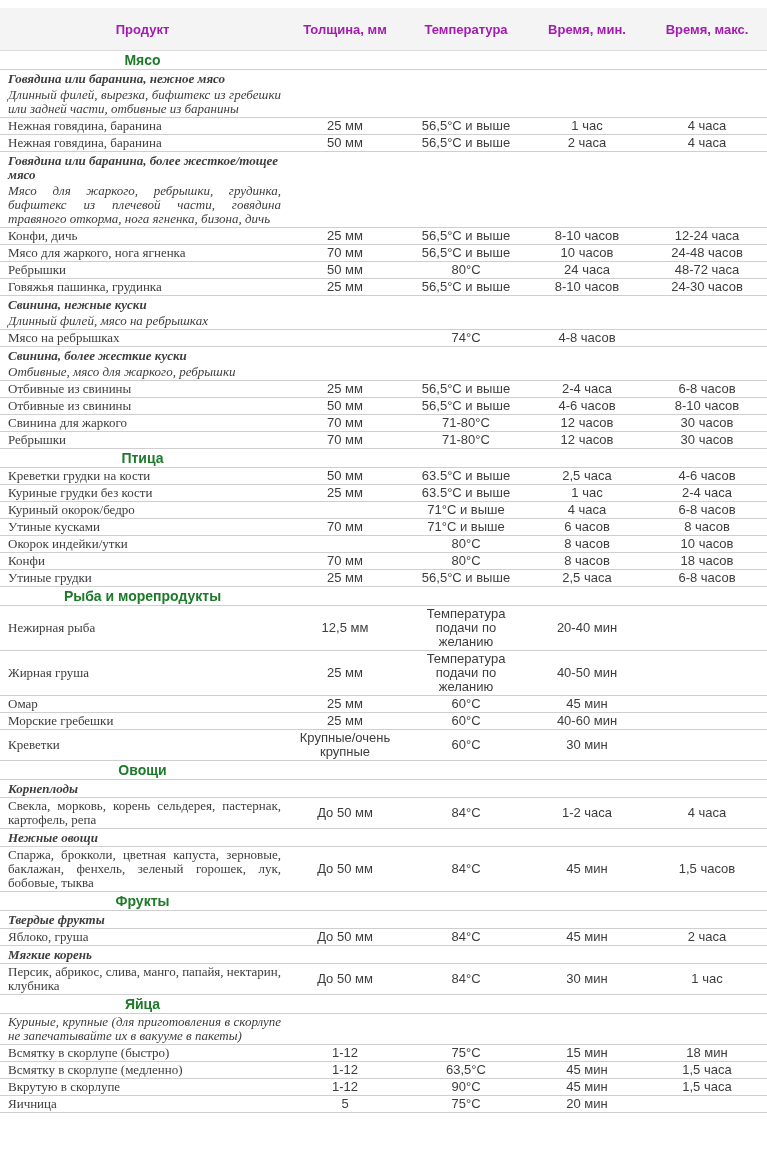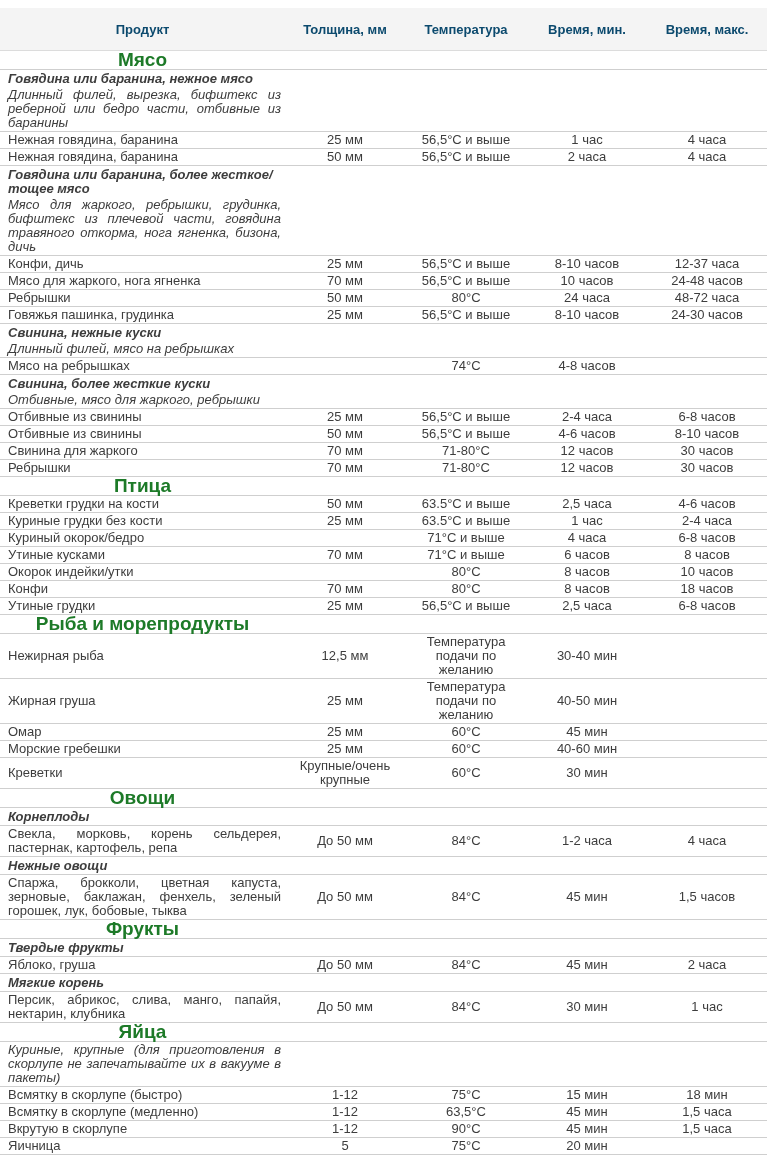--- a/index.html
+++ b/index.html
@@ -20,45 +20,46 @@
   table{
     width:767px;
     border-collapse:collapse;
     table-layout:fixed;
   }
   thead th{
     background:var(--header-bg);
     border-bottom:1px solid var(--header-border);
     font-size:13px;
     font-weight:bold;
-    color:#0c4a6e;
+    color:#a21caf;
     height:42px;
     text-align:center;
     vertical-align:middle;
     padding:0 18px;
   }
   td{
     font-size:13px;
     line-height:14px;
     padding:1px 2px;
     vertical-align:middle;
     border-bottom:1px solid var(--border);
     word-wrap:break-word;
   }
   tr.noline td{border-bottom:none;}
   td.label{
     text-align:justify;
     padding-left:8px;
     padding-right:4px;
+    font-family:Liberation Serif, serif;
   }
   td.c{text-align:center;}
   td.sec{
     color:var(--green);
     font-weight:bold;
-    font-size:19px;
+    font-size:14px;
     text-align:center;
     padding:2px;
   }
   tr.subsection td.label{
     font-weight:bold;
     font-style:italic;
     text-align:left;
     padding-top:2px;
   }
   tr.desc td.label{
@@ -95,21 +96,21 @@
           <td></td>
         </tr>
         <tr class="subsection noline">
           <td class="label">Говядина или баранина, нежное мясо</td>
           <td></td>
           <td></td>
           <td></td>
           <td></td>
         </tr>
         <tr class="desc">
-          <td class="label">Длинный филей, вырезка, бифштекс из реберной или бедро части, отбивные из баранины</td>
+          <td class="label">Длинный филей, вырезка, бифштекс из гребешки или задней части, отбивные из баранины</td>
           <td></td>
           <td></td>
           <td></td>
           <td></td>
         </tr>
         <tr class="data">
           <td class="label">Нежная говядина, баранина</td>
           <td class="c">25 мм</td>
           <td class="c">56,5°C и выше</td>
           <td class="c">1 час</td>
@@ -134,21 +135,21 @@
           <td></td>
           <td></td>
           <td></td>
           <td></td>
         </tr>
         <tr class="data">
           <td class="label">Конфи, дичь</td>
           <td class="c">25 мм</td>
           <td class="c">56,5°C и выше</td>
           <td class="c">8-10 часов</td>
-          <td class="c">12-37 часа</td>
+          <td class="c">12-24 часа</td>
         </tr>
         <tr class="data">
           <td class="label">Мясо для жаркого, нога ягненка</td>
           <td class="c">70 мм</td>
           <td class="c">56,5°C и выше</td>
           <td class="c">10 часов</td>
           <td class="c">24-48 часов</td>
         </tr>
         <tr class="data">
           <td class="label">Ребрышки</td>
@@ -287,21 +288,21 @@
           <td class="sec">Рыба и морепродукты</td>
           <td></td>
           <td></td>
           <td></td>
           <td></td>
         </tr>
         <tr class="data">
           <td class="label">Нежирная рыба</td>
           <td class="c">12,5 мм</td>
           <td class="c">Температура подачи по желанию</td>
-          <td class="c">30-40 мин</td>
+          <td class="c">20-40 мин</td>
           <td class="c"></td>
         </tr>
         <tr class="data">
           <td class="label">Жирная груша</td>
           <td class="c">25 мм</td>
           <td class="c">Температура подачи по желанию</td>
           <td class="c">40-50 мин</td>
           <td class="c"></td>
         </tr>
         <tr class="data">

